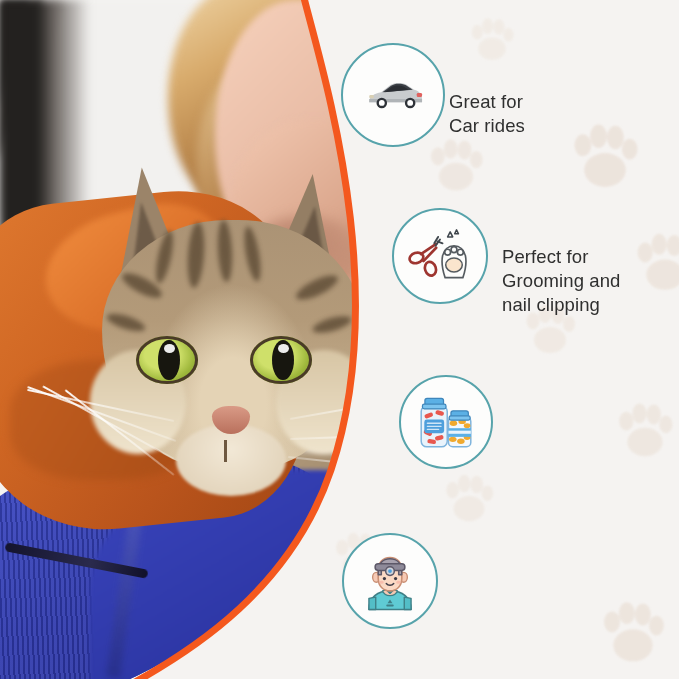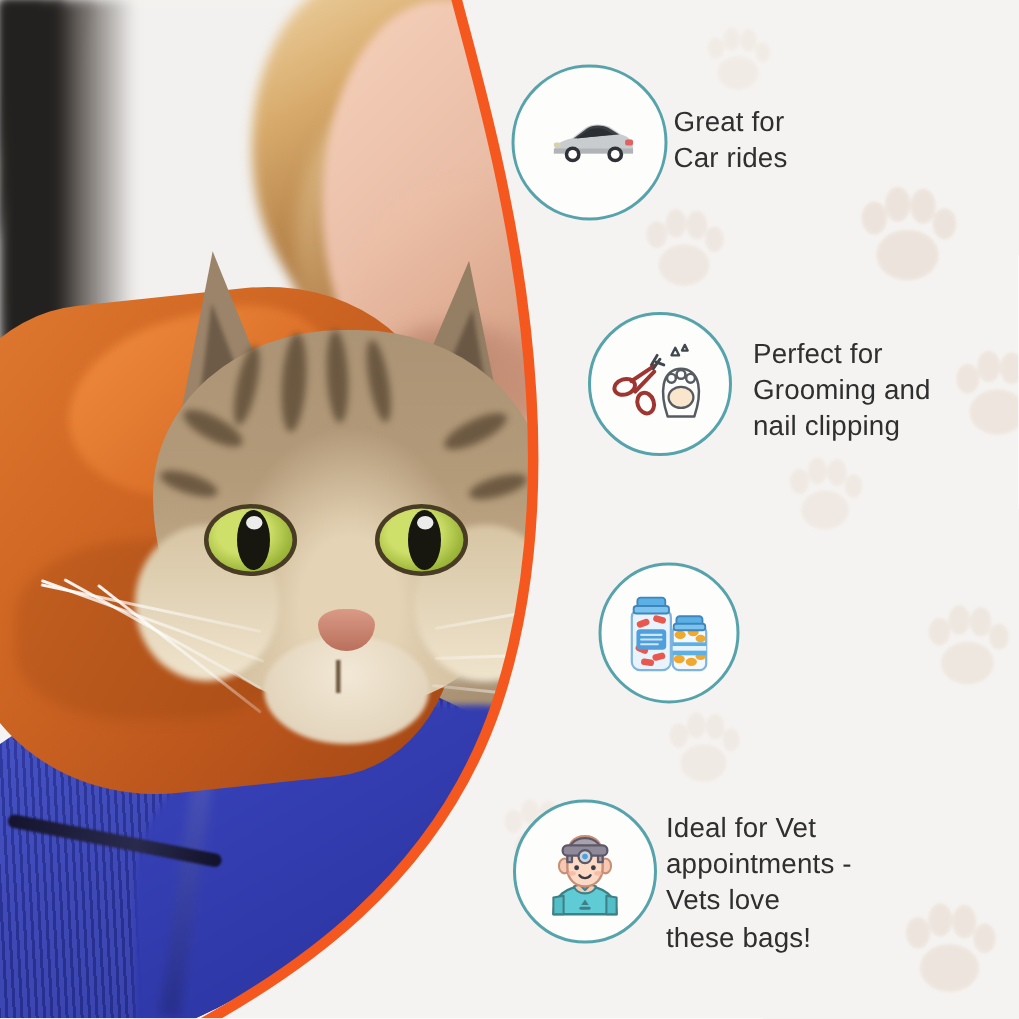--- a/index.html
+++ b/index.html
@@ -305,20 +305,21 @@
     align-items: center;
     justify-content: center;
   }
   .feature-text {
     position: absolute;
     color: #2f2f2f;
     font-size: 18.5px;
     line-height: 1.31;
     letter-spacing: .1px;
     white-space: pre-line;
+    margin-top: 21px;
   }
 
   
   #fc-1 { left: 341px; top: 43px;  width: 104px; height: 104px; }
   #ft-1 { left: 449px; top: 69px;  width: 230px; }
   #fc-2 { left: 392px; top: 208px; width: 96px;  height: 96px; }
   #ft-2 { left: 502px; top: 224px; width: 176px; }
   #fc-3 { left: 399px; top: 375px; width: 94px;  height: 94px; }
   #ft-3 { left: 503px; top: 379px; width: 176px; }
   #fc-4 { left: 342px; top: 533px; width: 96px;  height: 96px; }
@@ -583,19 +584,15 @@
         <circle cx="50" cy="34" r="7" fill="#cfd3da" stroke="#5d5868" stroke-width="2.4"></circle>
         <circle cx="50" cy="34" r="3" fill="#4e9fdc"></circle>
 
         <circle cx="41" cy="46" r="2.6" fill="#3d3a45"></circle>
         <circle cx="59" cy="46" r="2.6" fill="#3d3a45"></circle>
         <path d="M44 54 C47 58 53 58 56 54" fill="none" stroke="#3d3a45" stroke-width="2.4" stroke-linecap="round"></path>
         <ellipse cx="36" cy="52" rx="4" ry="2.6" fill="#f6b3a4" opacity=".75"></ellipse>
         <ellipse cx="64" cy="52" rx="4" ry="2.6" fill="#f6b3a4" opacity=".75"></ellipse>
       </svg>
     </div>
-    <div class="feature-text" id="ft-4">Ideal for Vet
-appointments -
-Vets love
-these bags!</div>
 
   </div>
 </div>
 
 </body></html>

